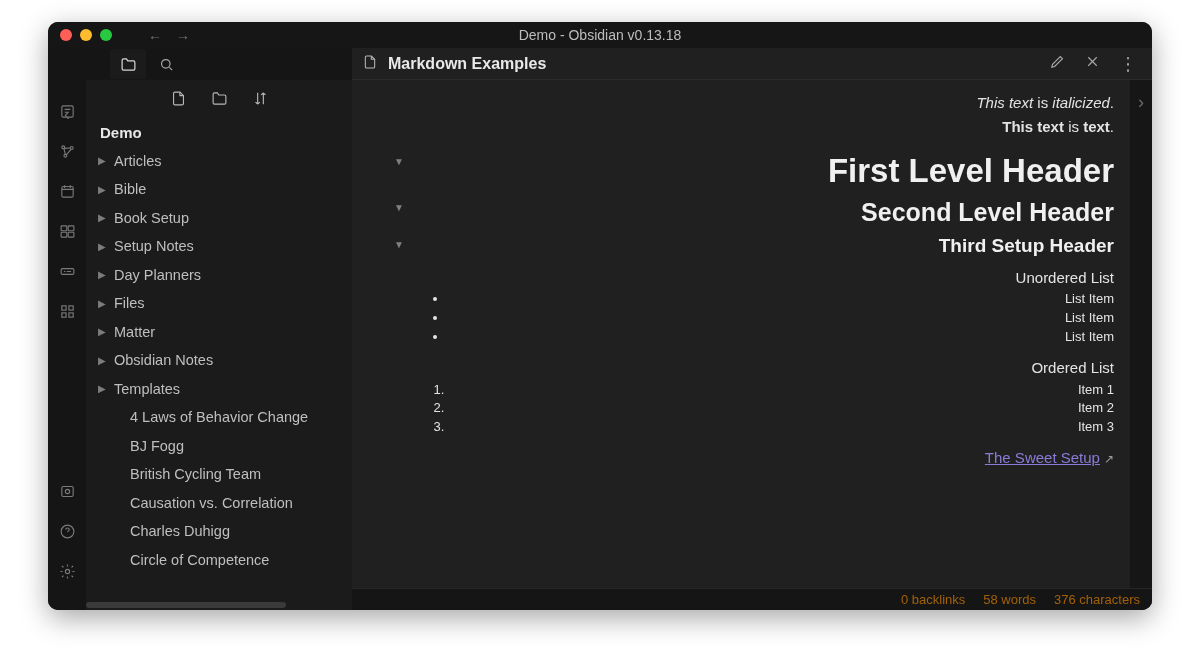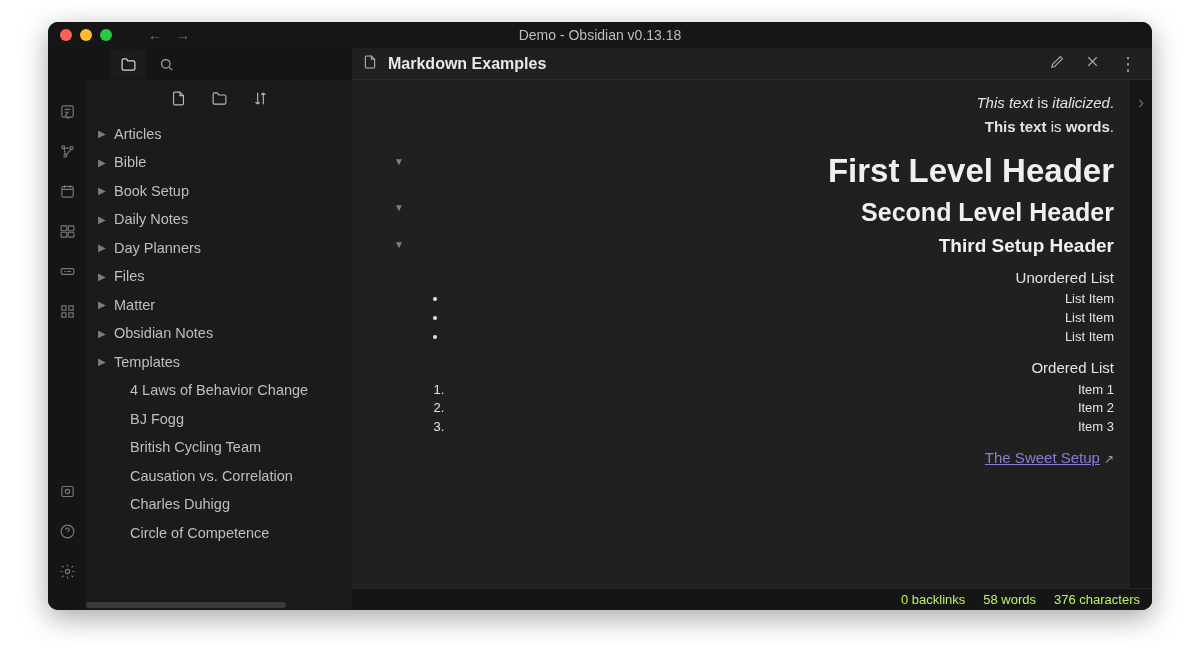--- a/index.html
+++ b/index.html
@@ -164,21 +164,21 @@
     width:22px; display:flex; align-items:flex-start; justify-content:center;
     padding-top:12px; color:#6c6c6c; font-size:18px; cursor:pointer;
     background:#161616;
   }
   
   .statusbar {
     height:22px;
     background:#151515;
     display:flex; align-items:center; justify-content:flex-end;
     gap:18px; padding:0 12px;
-    color:#bef264; font-size:13px;
+    color:#a16207; font-size:13px;
     border-top:1px solid #262626;
   }
 </style>
 </head>
 <body>
 
 <div class="window">
 
   <div class="titlebar">
     <div class="traffic">
@@ -280,36 +280,37 @@
               <path d="M14 3H7a2 2 0 00-2 2v14a2 2 0 002 2h10a2 2 0 002-2V8z"></path>
               <path d="M14 3v5h5"></path>
             </svg></span>
         <span class="tbtn"><svg viewBox="0 0 24 24">
               <path d="M3 6a2 2 0 012-2h4l2 3h8a2 2 0 012 2v9a2 2 0 01-2 2H5a2 2 0 01-2-2V6z"></path>
             </svg></span>
         <span class="tbtn"><svg viewBox="0 0 24 24">
               <path d="M8 4v16M8 20l-3-3M8 20l3-3M16 20V4M16 4l-3 3M16 4l3 3"></path>
             </svg></span>
       </div>
+      <div class="vault-title">Demo</div>
       <div class="tree">
         <div class="tree-item">
             <span class="chev">▶</span>
             <span>Articles</span>
           </div>
         <div class="tree-item">
             <span class="chev">▶</span>
             <span>Bible</span>
           </div>
         <div class="tree-item">
             <span class="chev">▶</span>
             <span>Book Setup</span>
           </div>
         <div class="tree-item">
             <span class="chev">▶</span>
-            <span>Daily Notes</span>
+            <span>Setup Notes</span>
           </div>
         <div class="tree-item">
             <span class="chev">▶</span>
             <span>Day Planners</span>
           </div>
         <div class="tree-item">
             <span class="chev">▶</span>
             <span>Files</span>
           </div>
         <div class="tree-item">
@@ -368,21 +369,21 @@
             </svg></span>
         <span class="hact dots">⋮</span>
       </div>
 
       <div class="editor-wrap">
         <div class="editor">
           <p>
             <em><span>This text</span></em><span> is </span><em><span>italicized</span></em><span>.</span>
           </p>
           <p>
-            <strong><span>This text</span></strong><span> is </span><strong><span>words</span></strong><span>.</span>
+            <strong><span>This text</span></strong><span> is </span><strong><span>text</span></strong><span>.</span>
           </p>
 
           <h1><span class="fold">▼</span><span>First Level Header</span></h1>
           <h2><span class="fold">▼</span><span>Second Level Header</span></h2>
           <h3><span class="fold">▼</span><span>Third Setup Header</span></h3>
 
           <p class="section-label">Unordered List</p>
           <ul>
             <li>List Item</li>
             <li>List Item</li>

